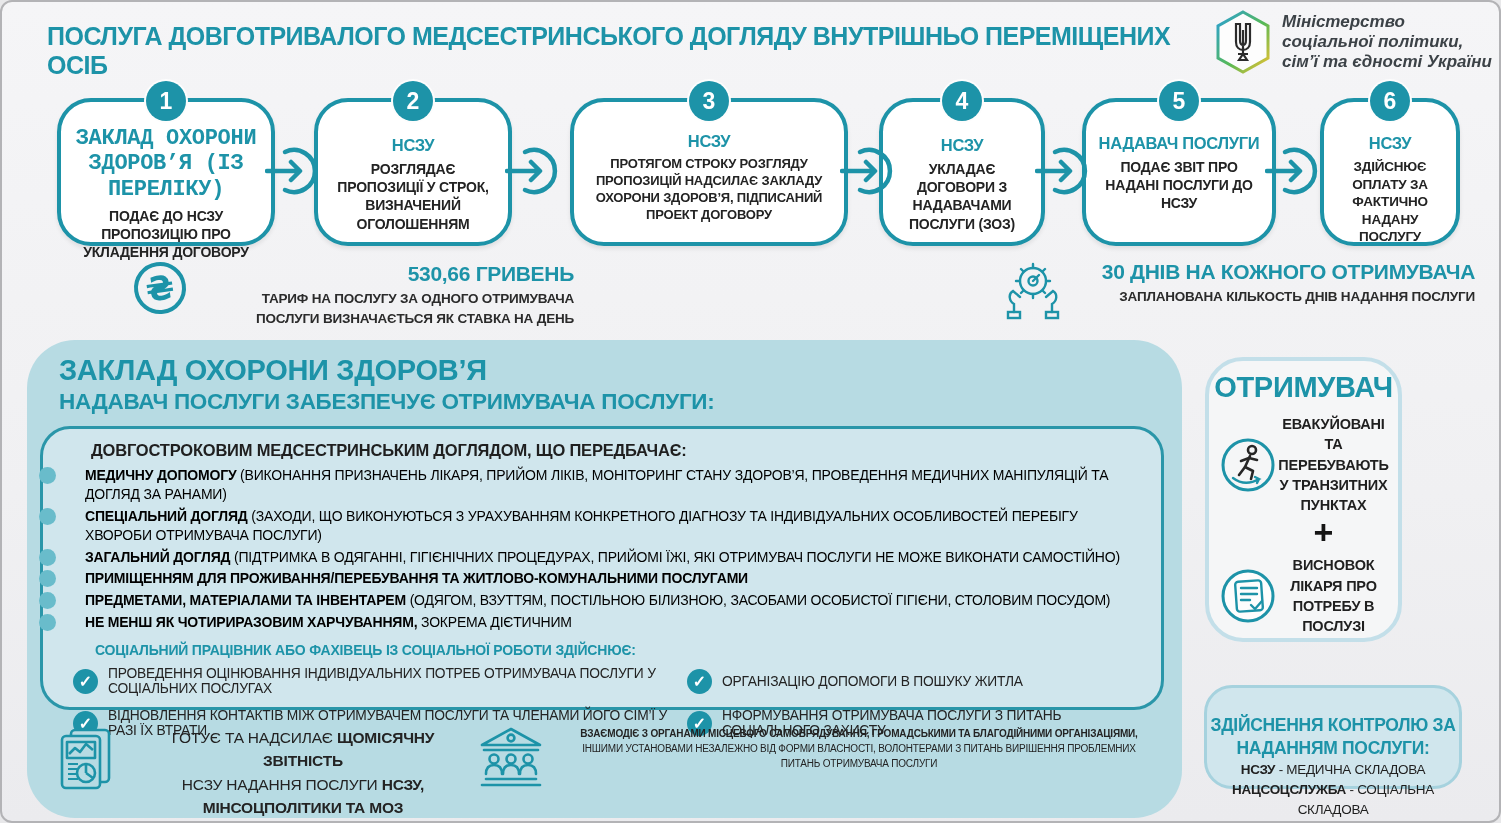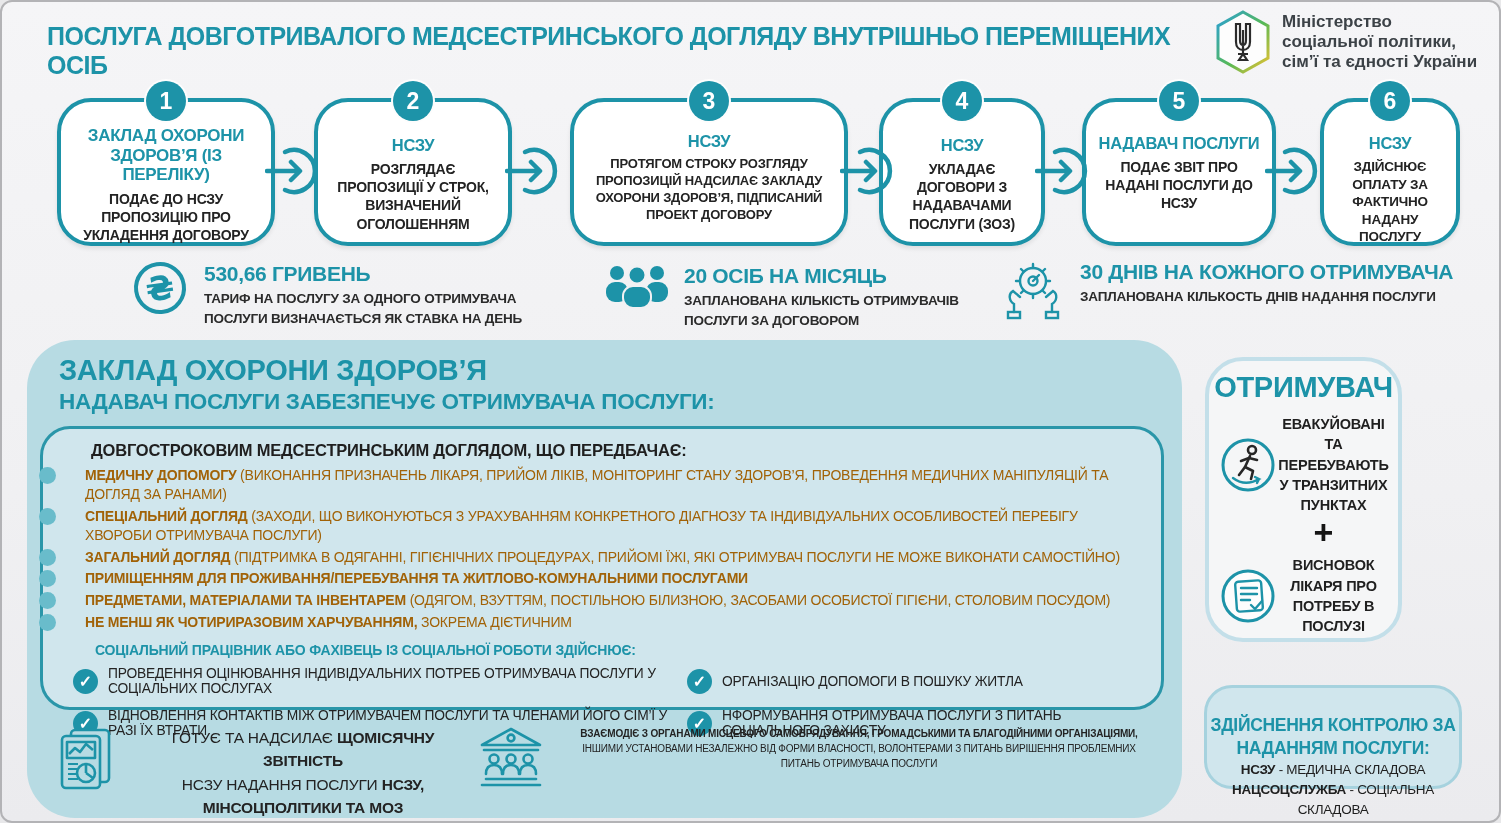--- a/index.html
+++ b/index.html
@@ -1,46 +1,46 @@
 <!DOCTYPE html>
 <html><head>
 <meta charset="utf-8">
 <style>
   html,body{margin:0;padding:0;background:#e8e8ea;font-family:"Liberation Sans",sans-serif;}
   .canvas{position:relative;width:1501px;height:823px;background:linear-gradient(180deg,#f5f5f7 0%,#f0f0f2 60%,#ebebee 100%);
           border:2px solid #b3b3b6;border-radius:12px;box-sizing:border-box;overflow:hidden;}
   
   .title{position:absolute;left:45px;top:20px;width:1150px;text-align:left;color:#1d93a8;font-weight:bold;
          font-size:25px;letter-spacing:-0.5px;}
-  .logo{position:absolute;left:1212px;top:8px;display:flex;align-items:flex-start;}
+  .logo{position:absolute;left:1212px;top:8px;display:flex;align-items:flex-start;font-style:italic;}
   .logo-text{margin-left:10px;color:#3c4247;font-weight:bold;font-size:17px;line-height:20px;margin-top:2px;}
   
   .step{position:absolute;top:96px;height:148px;background:#fff;border:4px solid #1d93a8;border-radius:34px;
         box-sizing:border-box;box-shadow:0 3px 4px rgba(0,0,0,.08);text-align:center;padding:24px 10px 8px 10px;}
   .step-num{position:absolute;top:-21px;left:50%;transform:translateX(-50%);width:40px;height:40px;border-radius:50%;
         background:#1d93a8;color:#fff;font-weight:bold;font-size:23px;line-height:40px;text-align:center;
         box-shadow:0 0 0 2px #fdfdfd;}
   .step-title{color:#1d93a8;font-weight:bold;font-size:16.5px;letter-spacing:-0.3px;line-height:1.15;margin-bottom:5px;}
   .step-body{color:#232323;font-weight:bold;font-size:13px;letter-spacing:-0.2px;line-height:1.3;}
   .flow-arrow{position:absolute;top:140px;width:58px;height:58px;}
   
   .stat{position:absolute;display:flex;align-items:flex-start;}
-  .stat-text{text-align:left;}
+  .stat-text{text-align:right;}
   .stat-value{color:#1d93a8;font-weight:bold;font-size:21px;letter-spacing:-0.3px;margin-bottom:3px;}
   .stat-desc{color:#2b2b2b;font-weight:bold;font-size:13.5px;letter-spacing:-0.2px;line-height:1.45;}
   .uah-circle{width:52px;height:52px;border:4px solid #1d93a8;border-radius:50%;display:flex;align-items:center;justify-content:center;
       color:#1d93a8;font-family:"DejaVu Sans",sans-serif;font-size:33px;font-weight:bold;transform:rotate(-8deg);box-sizing:border-box;}
   
   .panel{position:absolute;left:25px;top:338px;width:1155px;height:478px;background:#b7dbe3;border-radius:48px;box-sizing:border-box;}
   .panel-h1{color:#1d93a8;font-weight:bold;font-size:29px;letter-spacing:-0.3px;margin:14px 0 2px 32px;}
   .panel-h2{color:#1d93a8;font-weight:bold;font-size:22.5px;letter-spacing:-0.3px;margin:2px 0 0 32px;}
   .inner{position:absolute;left:13px;top:86px;width:1124px;height:284px;background:#d0e6ed;border:3px solid #2a96a9;
          border-radius:30px;box-sizing:border-box;padding:10px 18px 6px 30px;}
   .inner-heading{color:#1f1f1f;font-weight:bold;font-size:16.5px;letter-spacing:-0.2px;margin:2px 0 6px 18px;}
-  .bullet-row{position:relative;padding-left:12px;margin:3px 0;font-size:14px;letter-spacing:-0.2px;color:#a16207;line-height:1.35;}
+  .bullet-row{position:relative;padding-left:12px;margin:3px 0;font-size:14px;letter-spacing:-0.2px;color:#000000;line-height:1.35;}
   .bullet-dot{position:absolute;left:-34px;top:1px;width:17px;height:17px;border-radius:50%;background:#69bccb;}
   .bullet-row b{font-weight:bold;}
   .social-heading{color:#1d93a8;font-weight:bold;font-size:14px;letter-spacing:-0.2px;margin:10px 0 8px 22px;}
   .checks{display:grid;grid-template-columns:57% 43%;grid-auto-rows:min-content;row-gap:12px;column-gap:4px;}
   .check-row{display:flex;align-items:center;}
   .check-ico{flex:0 0 25px;width:25px;height:25px;border-radius:50%;background:#1d93a8;color:#fff;font-weight:bold;
              font-size:16px;line-height:25px;text-align:center;margin-right:10px;}
   .check-txt{font-size:13.8px;letter-spacing:-0.2px;color:#232323;}
   .panel-footer{position:absolute;left:28px;top:386px;width:1100px;display:flex;align-items:flex-start;}
   .pf-item{display:flex;align-items:flex-start;}
@@ -82,21 +82,21 @@
     </span>
     <div class="logo-text">
       <div>Міністерство</div>
       <div>соціальної політики,</div>
       <div>сім’ї та єдності України</div>
     </div>
   </div>
 
   <div class="step" style="left:55px;width:218px;">
     <div class="step-num">1</div>
-    <div class="step-title" style="font-size:17px;">ЗАКЛАД ОХОРОНИ ЗДОРОВ’Я (ІЗ ПЕРЕЛІКУ)</div>
+    <div class="step-title" style="font-size:22px;font-family:Liberation Mono, monospace;">ЗАКЛАД ОХОРОНИ ЗДОРОВ’Я (ІЗ ПЕРЕЛІКУ)</div>
     <div class="step-body" style="font-size:14px;">ПОДАЄ ДО НСЗУ ПРОПОЗИЦІЮ ПРО УКЛАДЕННЯ ДОГОВОРУ</div>
   </div>
   <div class="step" style="left:312px;width:198px;">
     <div class="step-num">2</div>
     <div class="step-title" style="padding-top:10px;">НСЗУ</div>
     <div class="step-body" style="font-size:14px;">РОЗГЛЯДАЄ ПРОПОЗИЦІЇ У СТРОК, ВИЗНАЧЕНИЙ ОГОЛОШЕННЯМ</div>
   </div>
   <div class="step" style="left:568px;width:278px;">
     <div class="step-num">3</div>
     <div class="step-title" style="padding-top:6px;">НСЗУ</div>
@@ -139,36 +139,20 @@
     <path d="M2,29 H34 M26,20 L35,29 L26,38" fill="none" stroke="#1d93a8" stroke-width="4.5" stroke-linecap="round" stroke-linejoin="round"></path>
   </svg>
 
   <div class="stat" style="left:132px;top:260px;width:455px;">
     <div class="uah-circle">
         <span>₴</span>
       </div>
     <div class="stat-text" style="margin-left:18px;width:370px;">
       <div class="stat-value">530,66 ГРИВЕНЬ</div>
       <div class="stat-desc">ТАРИФ НА ПОСЛУГУ ЗА ОДНОГО ОТРИМУВАЧА ПОСЛУГИ ВИЗНАЧАЄТЬСЯ ЯК СТАВКА НА ДЕНЬ</div>
-    </div>
-  </div>
-  <div class="stat" style="left:602px;top:262px;width:420px;">
-    <span>
-      <svg width="66" height="46" viewBox="0 0 66 46">
-        <circle cx="13" cy="9" r="7" fill="#1d93a8"></circle>
-          <rect x="2" y="18" width="22" height="20" rx="9" fill="#1d93a8"></rect>
-        <circle cx="53" cy="9" r="7" fill="#1d93a8"></circle>
-          <rect x="42" y="18" width="22" height="20" rx="9" fill="#1d93a8"></rect>
-        <circle cx="33" cy="11" r="8.5" fill="#1d93a8" stroke="#f1f1f3" stroke-width="2"></circle>
-        <rect x="19" y="22" width="28" height="22" rx="10" fill="#1d93a8" stroke="#f1f1f3" stroke-width="2"></rect>
-      </svg>
-    </span>
-    <div class="stat-text" style="margin-left:14px;width:330px;">
-      <div class="stat-value">20 ОСІБ НА МІСЯЦЬ</div>
-      <div class="stat-desc">ЗАПЛАНОВАНА КІЛЬКІСТЬ ОТРИМУВАЧІВ ПОСЛУГИ ЗА ДОГОВОРОМ</div>
     </div>
   </div>
   <div class="stat" style="left:998px;top:258px;width:480px;">
     <span>
       <svg width="66" height="60" viewBox="0 0 66 60">
         <g fill="none" stroke="#1d93a8" stroke-width="2.4" stroke-linecap="round">
           <circle cx="33" cy="21" r="13"></circle>
           <circle cx="33" cy="21" r="4.5"></circle>
           <path d="M33,21 L39,15"></path>
           <path d="M33,4 v4 M33,34 v4 M16,21 h4 M46,21 h4 M21,9 l2.5,2.5 M42.5,30.5 L45,33 M45,9 l-2.5,2.5 M23.5,30.5 L21,33"></path>

